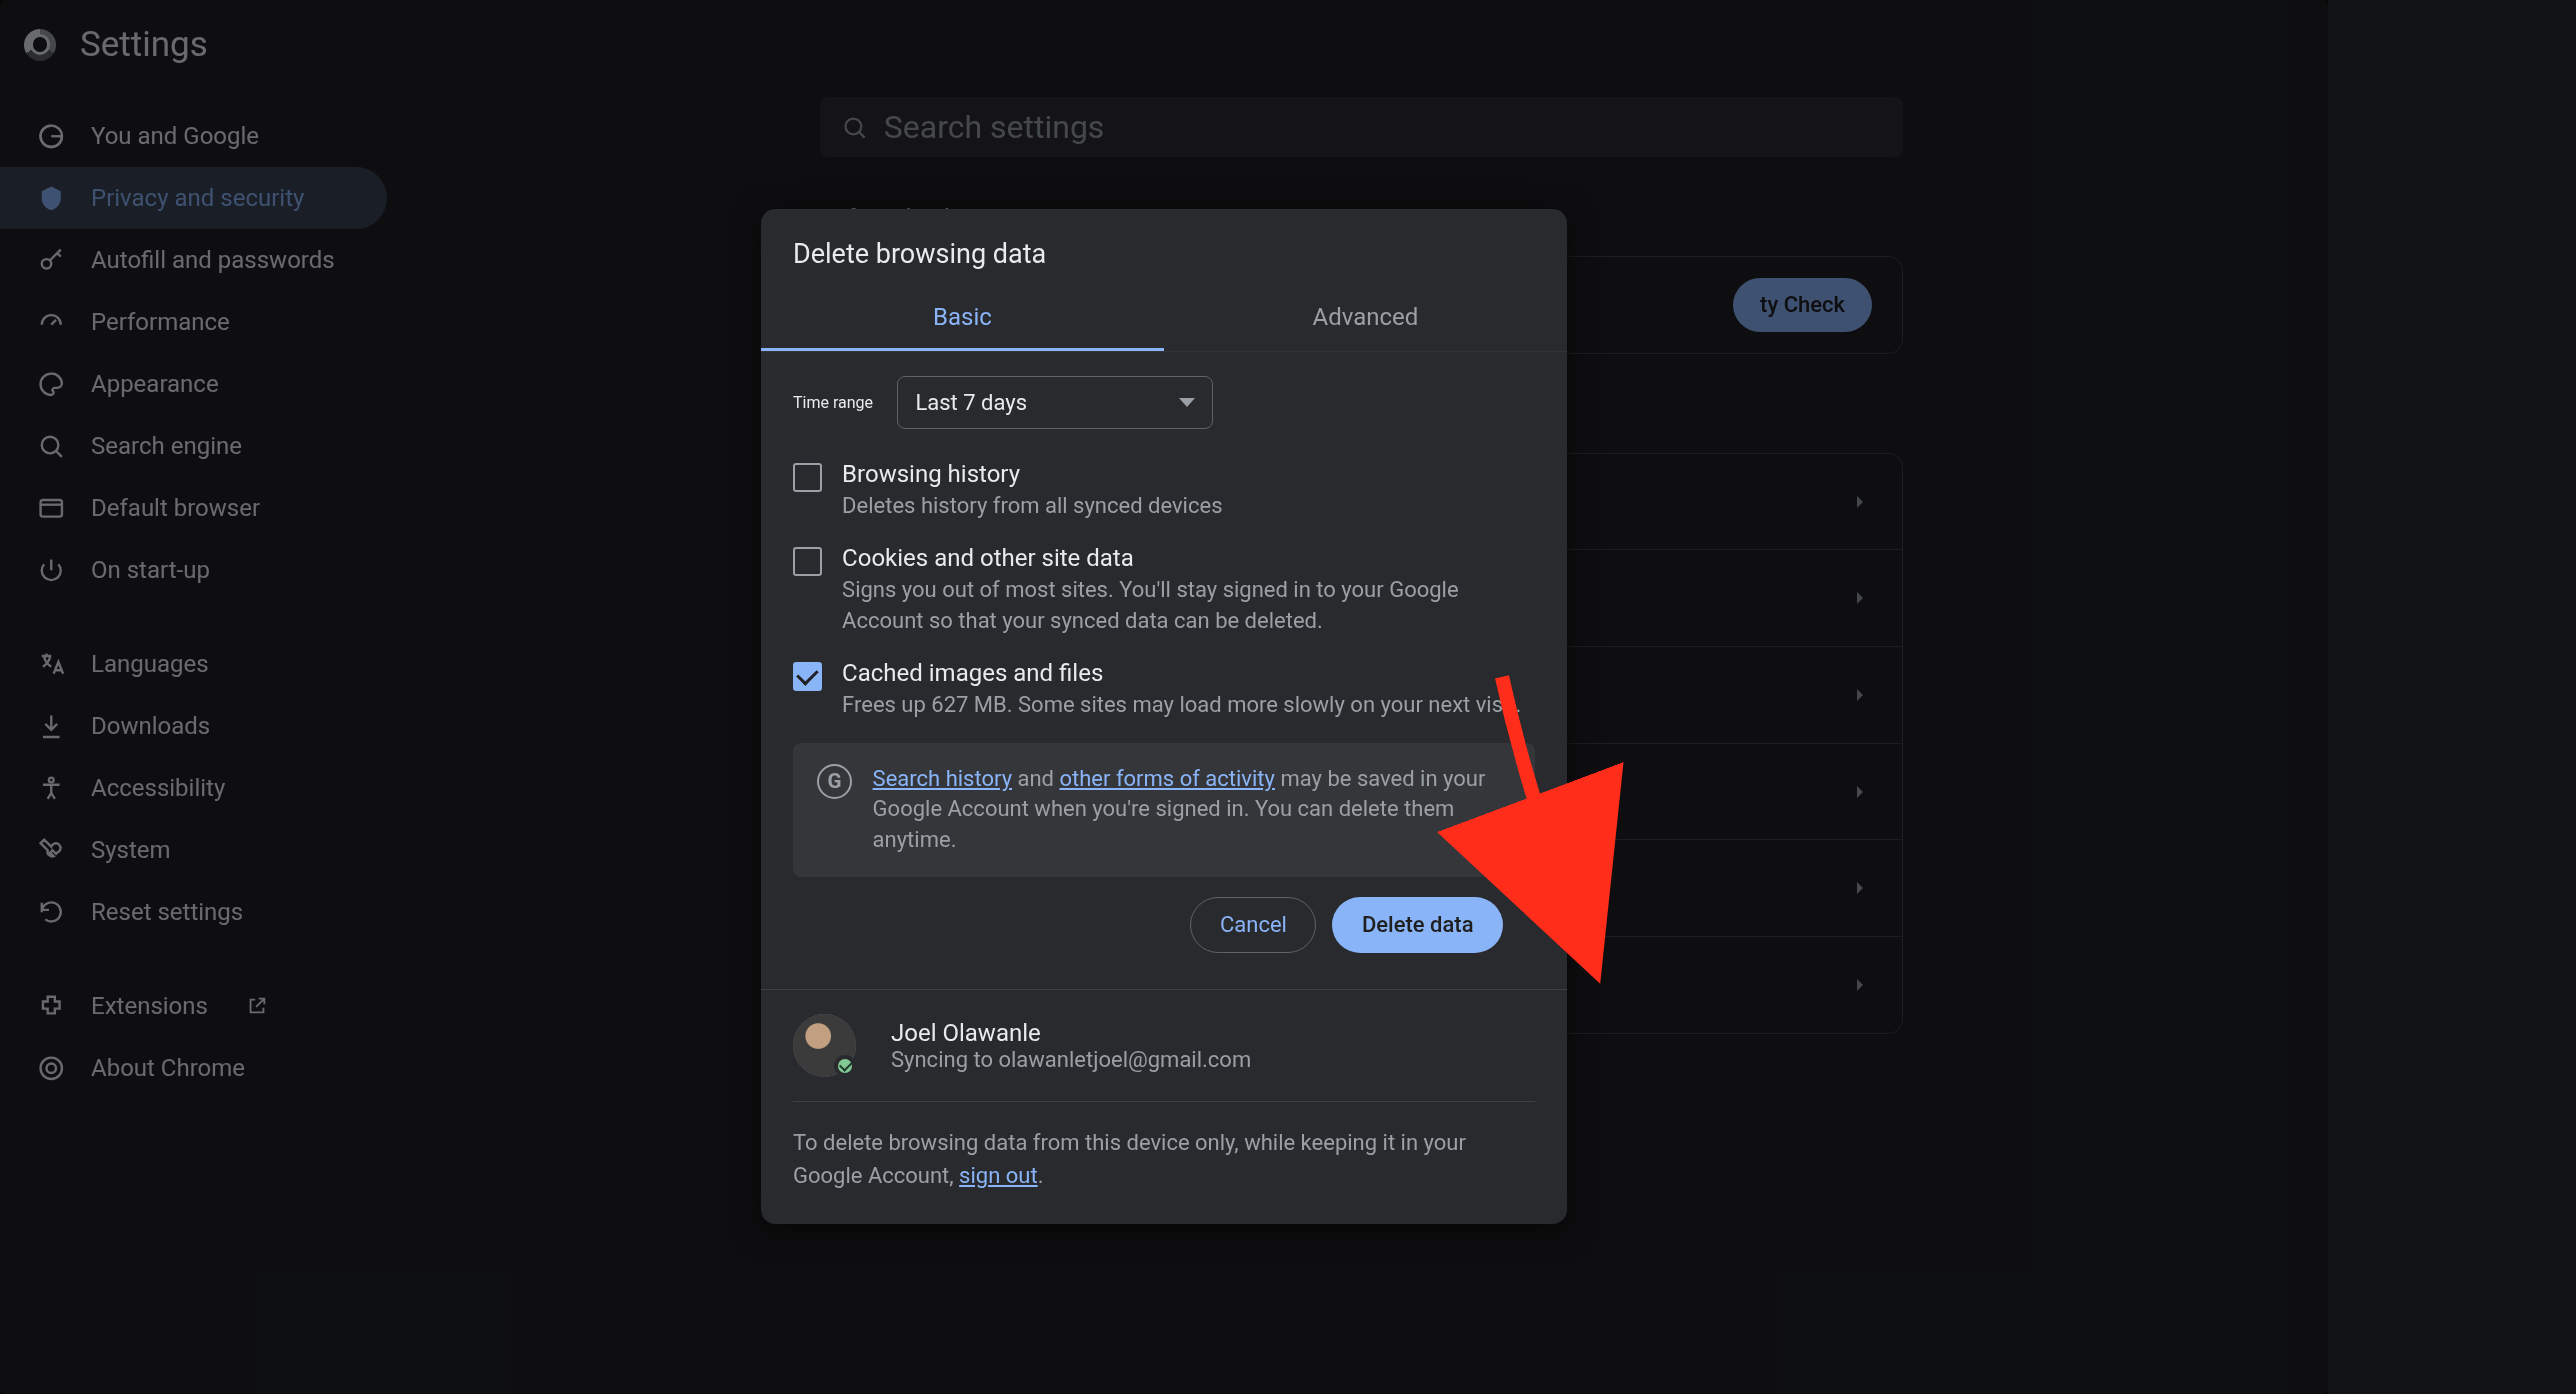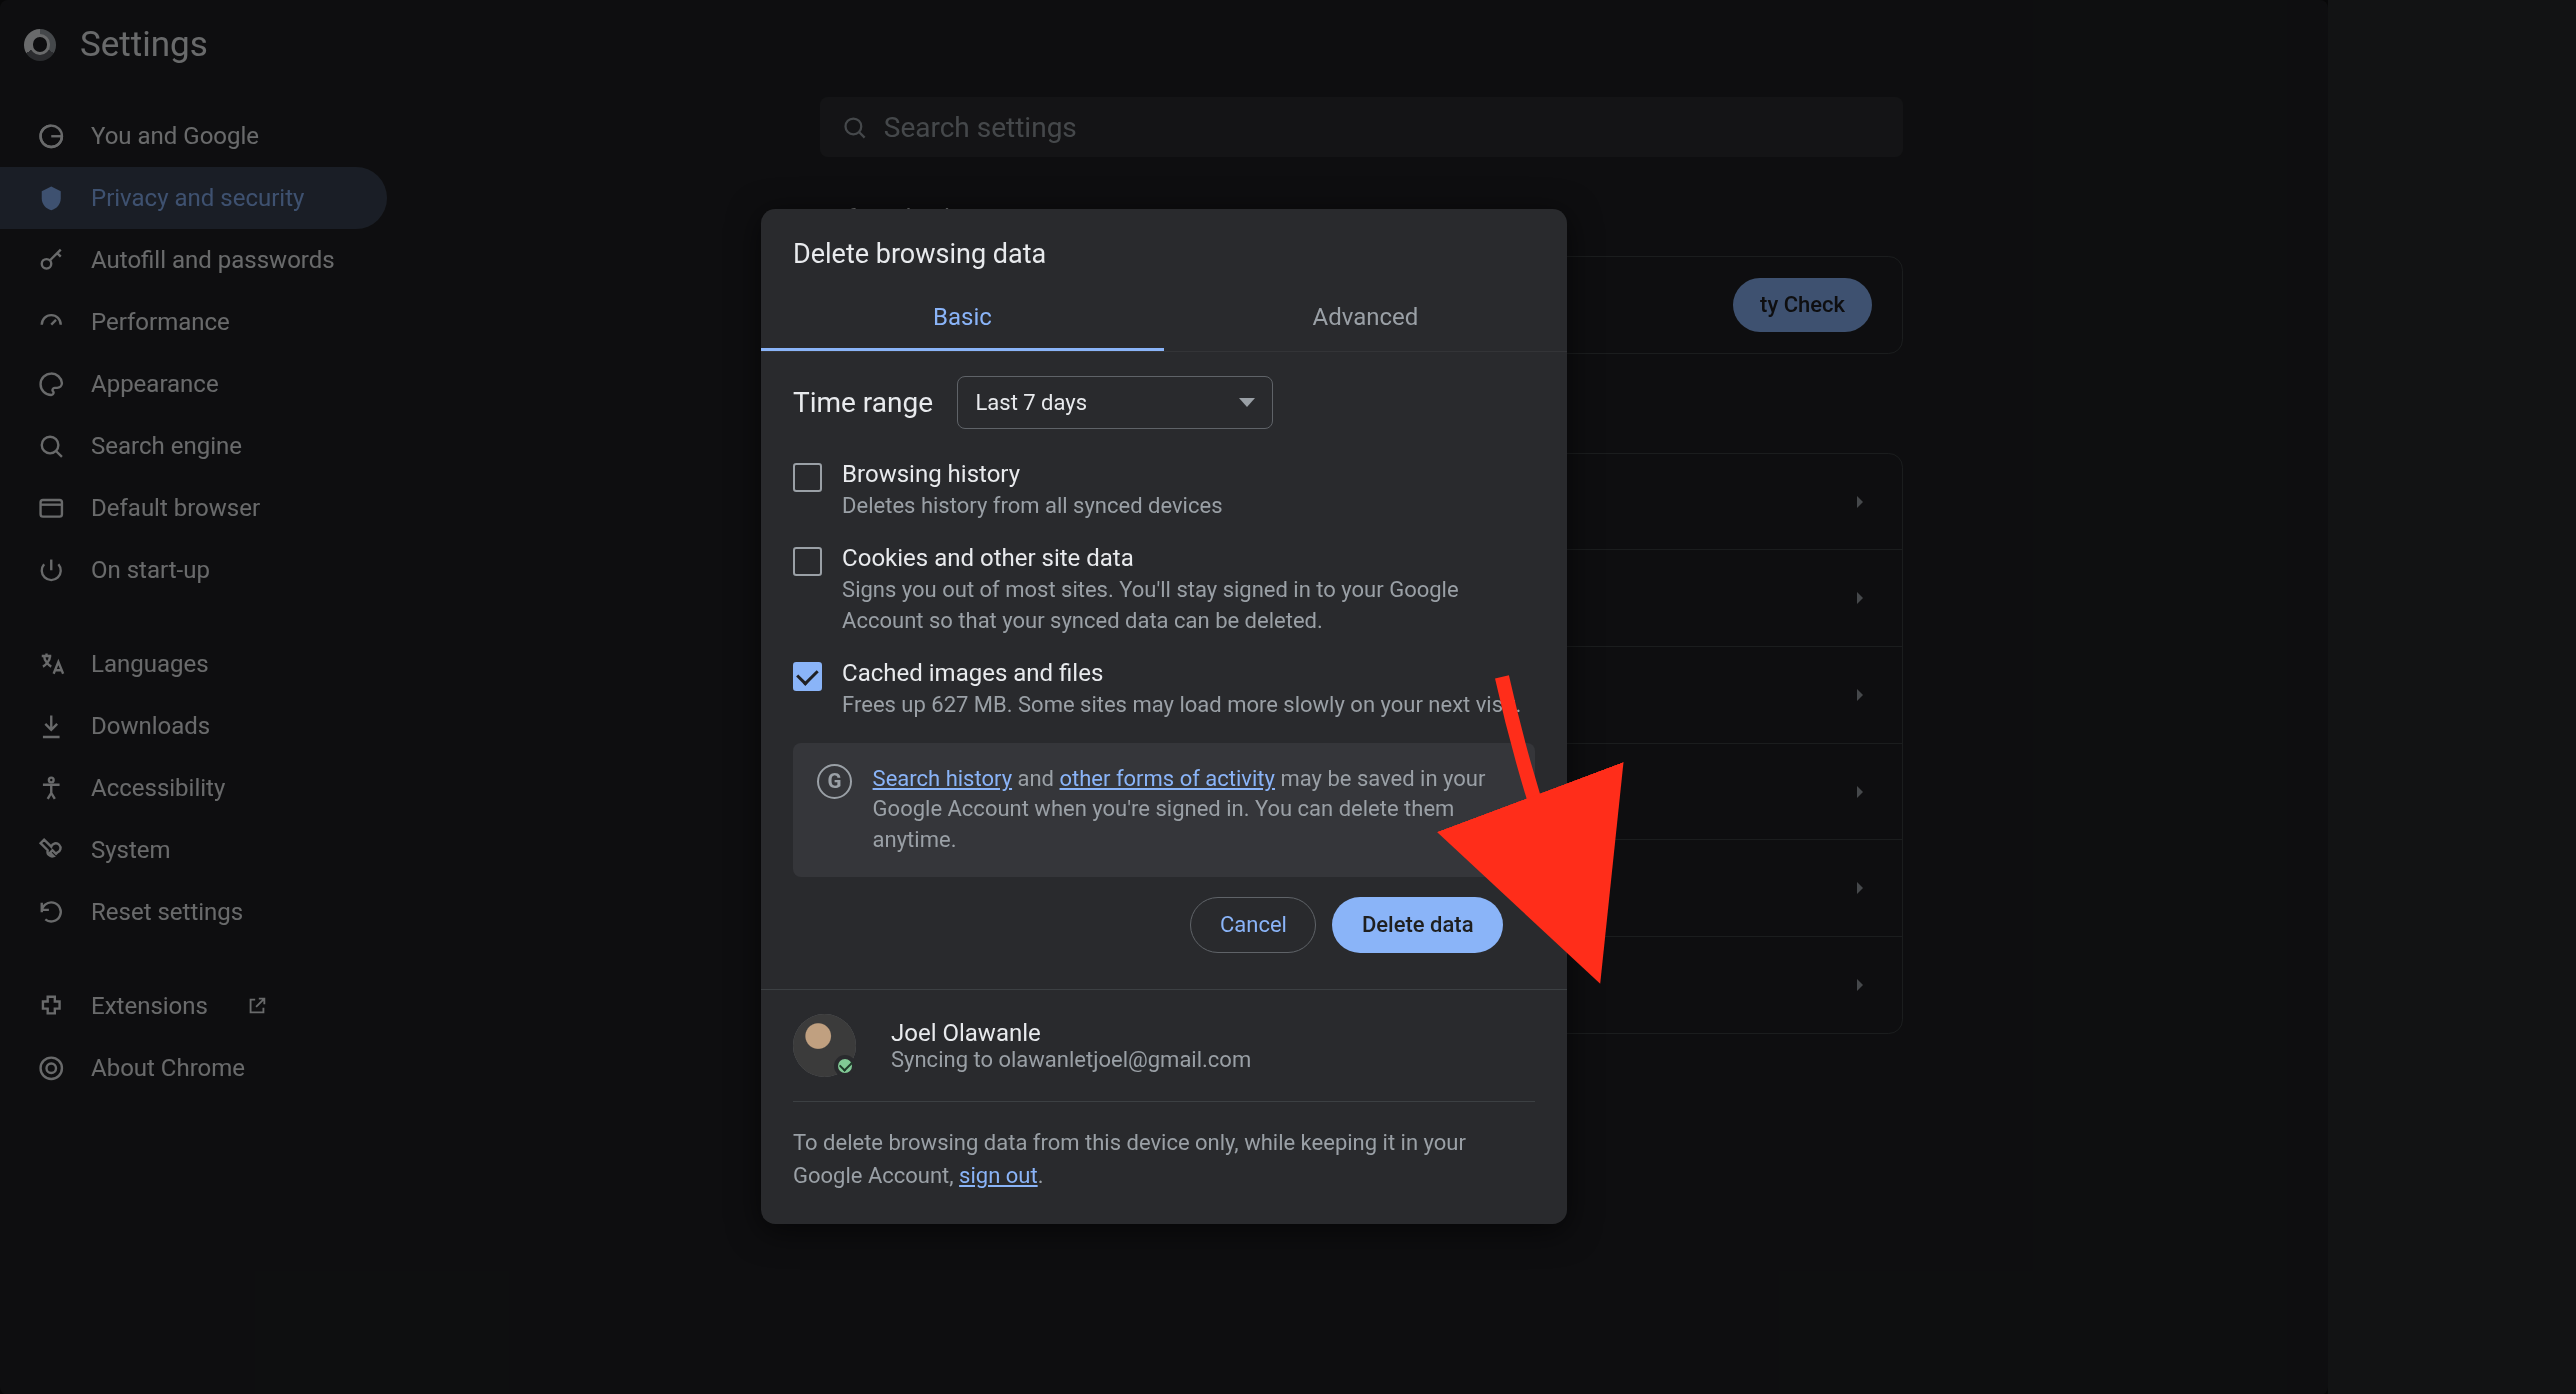--- a/index.html
+++ b/index.html
@@ -33,21 +33,21 @@
   .side-item{display:flex;align-items:center;height:62px;padding-left:35px;gap:24px;color:var(--text);font-size:24px;border-top-right-radius:32px;border-bottom-right-radius:32px;margin-right:8px;cursor:pointer;}
   .side-item.selected{background:var(--selected);color:var(--accent);}
   .side-item .si-icon{width:32px;height:32px;display:flex;align-items:center;justify-content:center;color:inherit;}
   .side-item.selected .si-icon{color:var(--accent);}
   .side-spacer{height:32px;}
   
   .main{flex:1;display:flex;justify-content:center;padding-top:0;}
   .main-col{width:1083px;}
   .search-bar{width:100%;height:60px;background:var(--ripple);border-radius:8px;display:flex;align-items:center;padding:0 20.6px;gap:14.2px;margin-top:8px;}
   .search-icon{width:27px;height:27px;color:var(--text-dim);}
-  .search-input{flex:1;background:transparent;border:none;outline:none;color:var(--text);font-size:28px;}
+  .search-input{flex:1;background:transparent;border:none;outline:none;color:var(--text);font-size:32px;}
   .search-input::placeholder{color:var(--text-dim);}
   
   .section-label{color:var(--text);font-size:24px;margin-top:47px;margin-bottom:24px;}
   .card{background:none;border:0.8px solid var(--divider);border-radius:14.2px;}
   .card-row{display:flex;align-items:center;padding:19px 30px;gap:24px;border-bottom:0.8px solid var(--divider);}
   .card-row:last-child{border-bottom:none;}
   .row-icon{width:35px;height:35px;color:var(--text-dim);flex-shrink:0;}
   .row-body{flex:1;display:flex;flex-direction:column;gap:4.7px;}
   .row-title{color:var(--text);font-size:24px;}
   .row-sub{color:var(--text-dim);font-size:22px;}
@@ -57,21 +57,21 @@
   
   .dialog-wrap{position:absolute;inset:0;z-index:20;display:flex;align-items:flex-start;justify-content:center;padding-top:209px;}
   .dialog{width:806px;background:var(--panel);border-radius:14.2px;overflow:hidden;box-shadow:0 6.3px 32px rgba(0,0,0,0.6);}
   .dialog-header{padding:28.5px 32px 16px 32px;}
   .dialog-title{color:var(--text);font-size:27px;}
   .tabs{display:flex;align-items:center;}
   .tab{flex:1;text-align:center;padding:17.4px 0;font-size:24px;color:var(--text-dim);border-bottom:3.2px solid transparent;cursor:pointer;}
   .tab.active{color:var(--accent);border-bottom:3.2px solid var(--accent);}
   .dialog-body{padding:24px 32px 8px 32px;border-top:0.8px solid rgba(255,255,255,0.05);}
   .tr-row{display:flex;align-items:center;gap:24px;margin-bottom:20.6px;}
-  .tr-label{color:var(--text);font-size:28px;}
+  .tr-label{color:var(--text);font-size:16px;}
   .select{border:0.8px solid #5f6368;border-radius:8px;padding:12.7px 17.4px;width:316px;display:flex;align-items:center;justify-content:space-between;color:var(--text);font-size:22px;cursor:pointer;}
   .triangle{width:0;height:0;border-left:8px solid transparent;border-right:8px solid transparent;border-top:9.5px solid var(--text-dim);}
   
   .check-row{display:flex;gap:20.6px;padding:11px 0;}
   .checkbox{width:28.5px;height:28.5px;border:2.4px solid var(--text-dim);border-radius:3.2px;flex-shrink:0;margin-top:3.2px;display:flex;align-items:center;justify-content:center;}
   .checkbox.checked{background:var(--accent);border-color:var(--accent);}
   .checkbox.checked::after{content:"";width:9.5px;height:16px;border-right:3.2px solid #202124;border-bottom:3.2px solid #202124;transform:rotate(45deg) translate(-1.6px,-1.6px);}
   .check-body{flex:1;}
   .check-title{color:var(--text);font-size:24px;margin-bottom:3.2px;}
   .check-sub{color:var(--text-dim);font-size:22px;line-height:1.4;}

